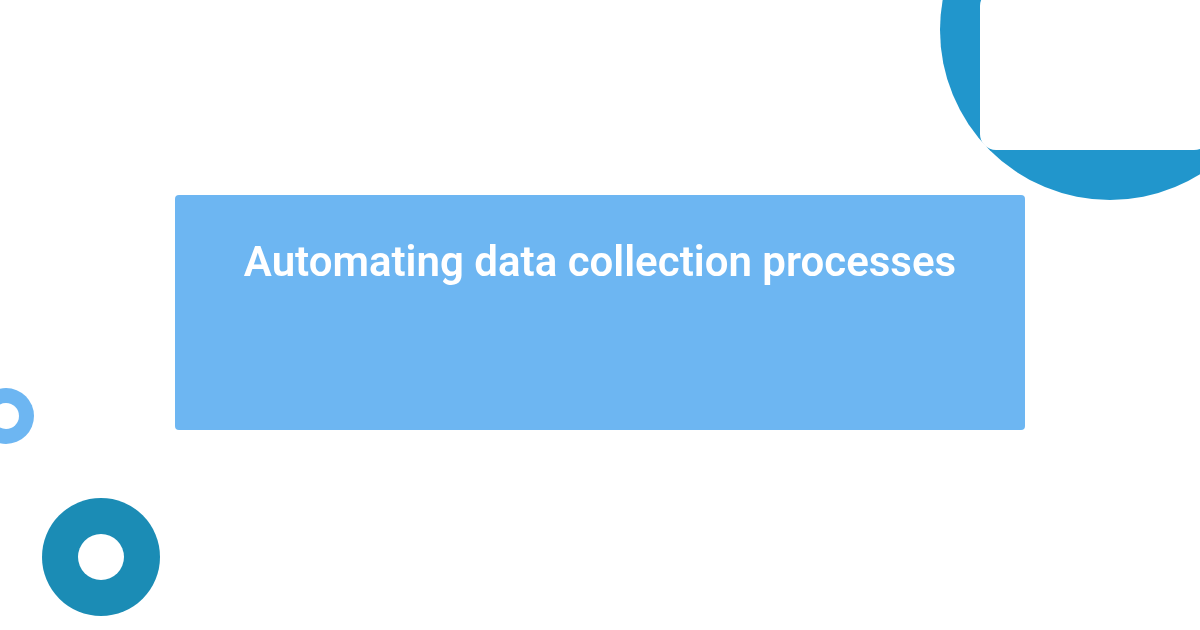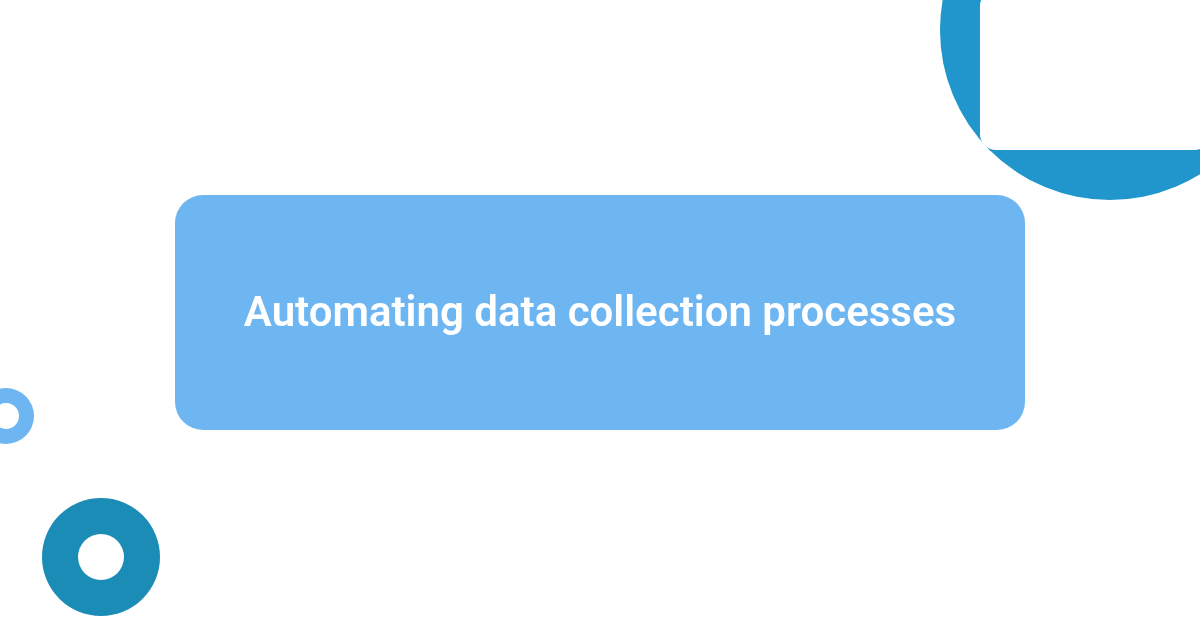--- a/index.html
+++ b/index.html
@@ -33,23 +33,22 @@
       background: #ffffff;
       border-radius: 16px;
     }
     .main-card {
       position: absolute;
       top: 195px;
       left: 175px;
       width: 850px;
       height: 235px;
       background: #6db6f2;
-      border-radius: 28px;
+      border-radius: 4px;
       display: flex;
-      align-items: center;
       justify-content: center;
       padding: 40px 60px;
     }
     .main-title {
       color: #ffffff;
       font-size: 42px;
       font-weight: 600;
       text-align: center;
       line-height: 1.3;
     }

